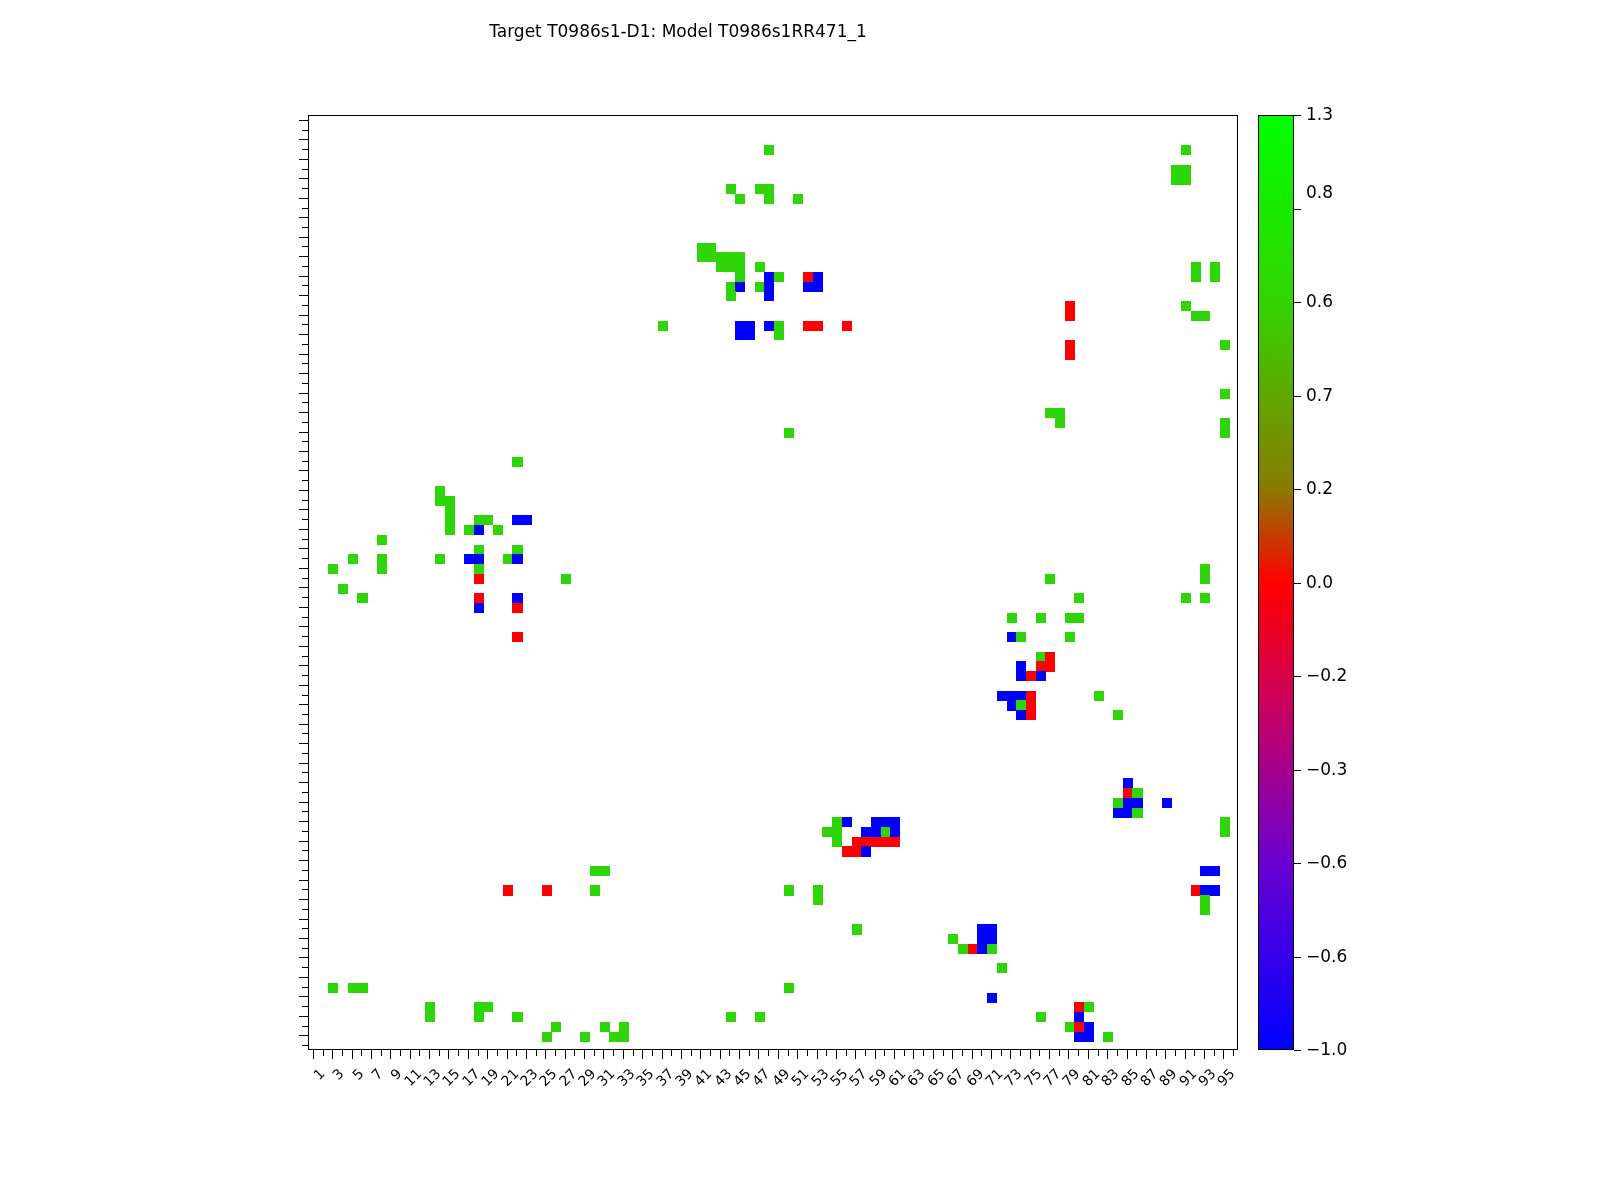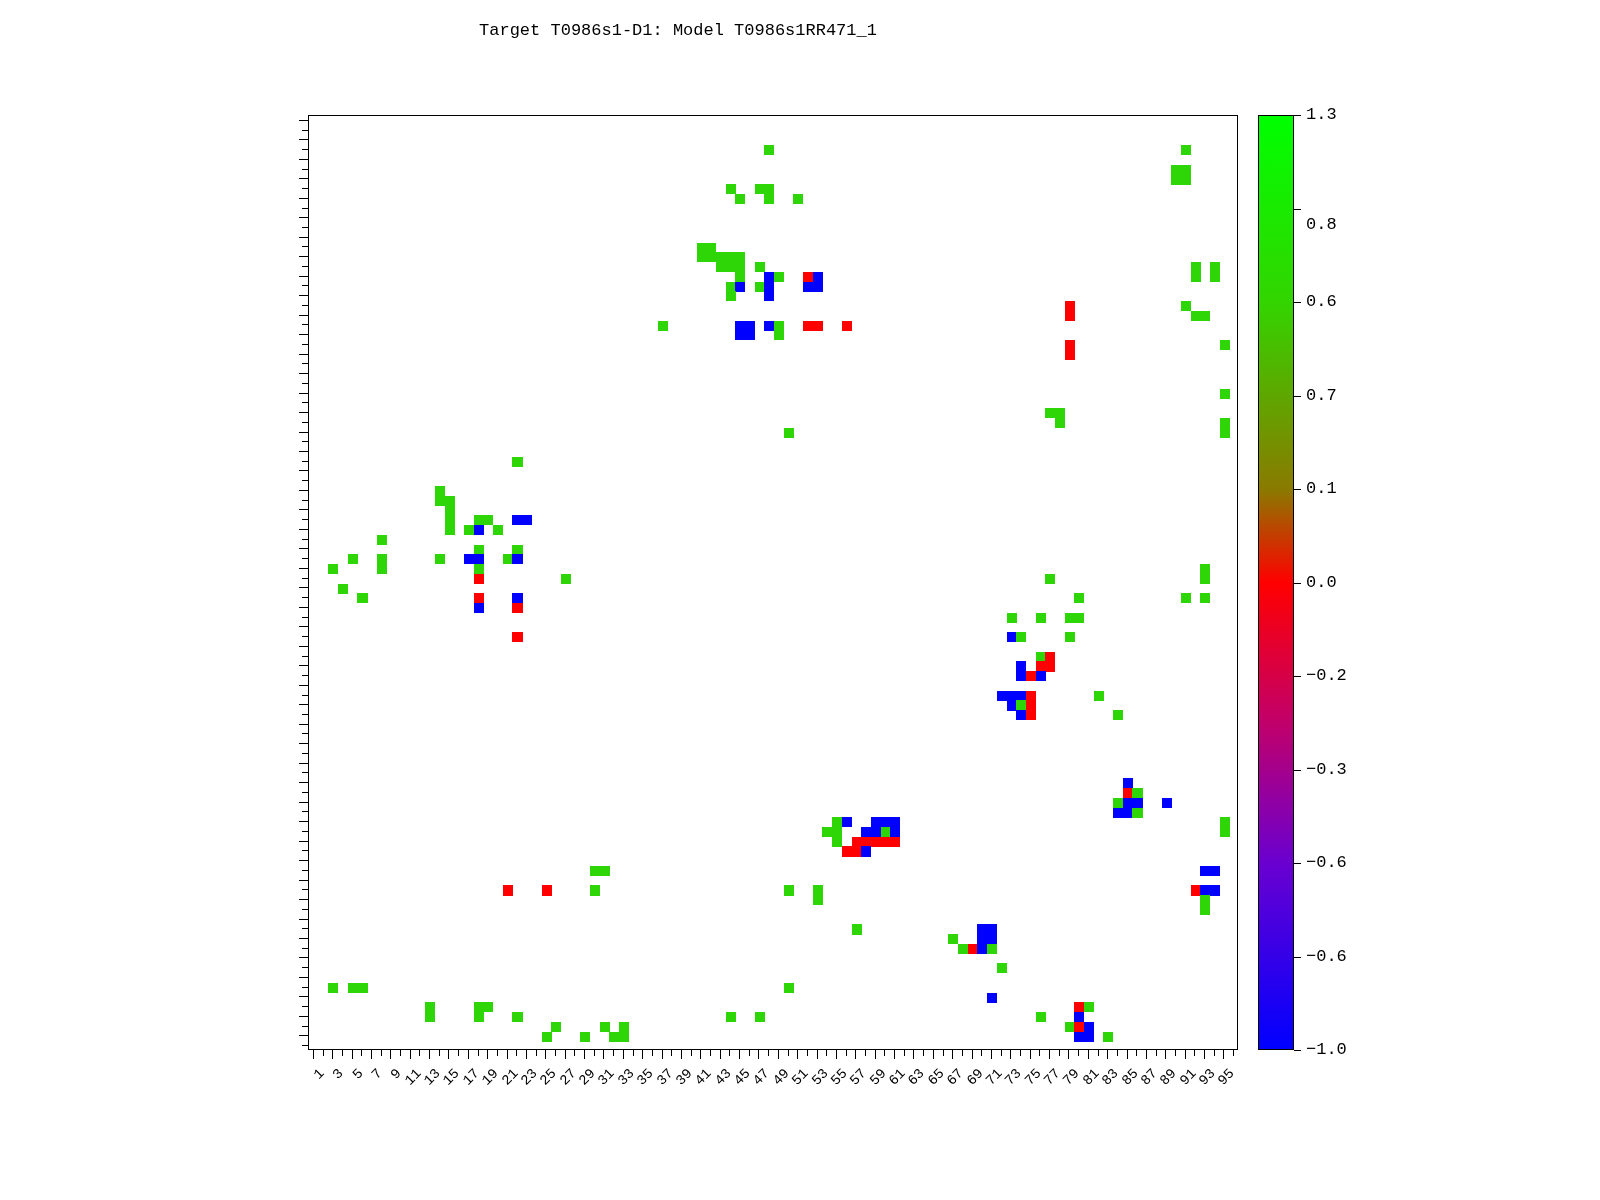--- a/index.html
+++ b/index.html
@@ -1,17 +1,17 @@
 <!DOCTYPE html>
 <html><head>
 <meta charset="utf-8">
 <style>
   html,body{margin:0;padding:0;background:#ffffff;}
   body{width:1600px;height:1200px;font-family:"DejaVu Sans",sans-serif;color:#000;}
-  #root{position:relative;width:1356px;height:1200px;overflow:hidden;font-family:Liberation Mono, monospace;}
+  #root{position:relative;width:1356px;height:1200px;overflow:hidden;}
 
   .ttl{position:absolute;text-align:center;width:100%;left:0;font-size:17px;color:#000;white-space:pre;}
   #title-line1{top:21px;}
   #title-line2{top:43px;}
   #legend-title{top:88px;font-size:20px;}
 
   
   #plot-frame{position:absolute;left:308px;top:115px;width:930px;height:935px;
               border:1px solid #000;box-sizing:border-box;background:#fff;}
   #cells{position:absolute;left:0;top:0;width:100%;height:100%;}
@@ -512,27 +512,27 @@
       <div class="xlab" style="left: 830.719px; top: 14px; width: 50px; text-align: right;">91</div>
       <div class="xlab" style="left: 850.094px; top: 14px; width: 50px; text-align: right;">93</div>
       <div class="xlab" style="left: 869.469px; top: 14px; width: 50px; text-align: right;">95</div>
     </div>
 
 <div id="cbar-wrap">
   <div id="cbar" style="background: linear-gradient(rgb(0, 255, 0) 0%, rgb(51, 212, 0) 20%, rgb(138, 122, 0) 40%, rgb(255, 0, 0) 50%, rgb(193, 0, 106) 65%, rgb(106, 0, 208) 80%, rgb(0, 0, 255) 100%);"></div>
 <div class="cbtick" style="top: 0px;"></div>
       <div class="cblab" style="top: -9px;">1.3</div>
       <div class="cbtick" style="top: 93.5px;"></div>
-      <div class="cblab" style="top: 101px;">0.8</div>
+      <div class="cblab" style="top: 69px;">0.8</div>
       <div class="cbtick" style="top: 187px;"></div>
       <div class="cblab" style="top: 178px;">0.6</div>
       <div class="cbtick" style="top: 280.5px;"></div>
       <div class="cblab" style="top: 271.5px;">0.7</div>
       <div class="cbtick" style="top: 374px;"></div>
-      <div class="cblab" style="top: 365px;">0.1</div>
+      <div class="cblab" style="top: 365px;">0.2</div>
       <div class="cbtick" style="top: 467.5px;"></div>
       <div class="cblab" style="top: 458.5px;">0.0</div>
       <div class="cbtick" style="top: 561px;"></div>
       <div class="cblab" style="top: 552px;">−0.2</div>
       <div class="cbtick" style="top: 654.5px;"></div>
       <div class="cblab" style="top: 645.5px;">−0.3</div>
       <div class="cbtick" style="top: 748px;"></div>
       <div class="cblab" style="top: 739px;">−0.6</div>
       <div class="cbtick" style="top: 841.5px;"></div>
       <div class="cblab" style="top: 832.5px;">−0.6</div>

